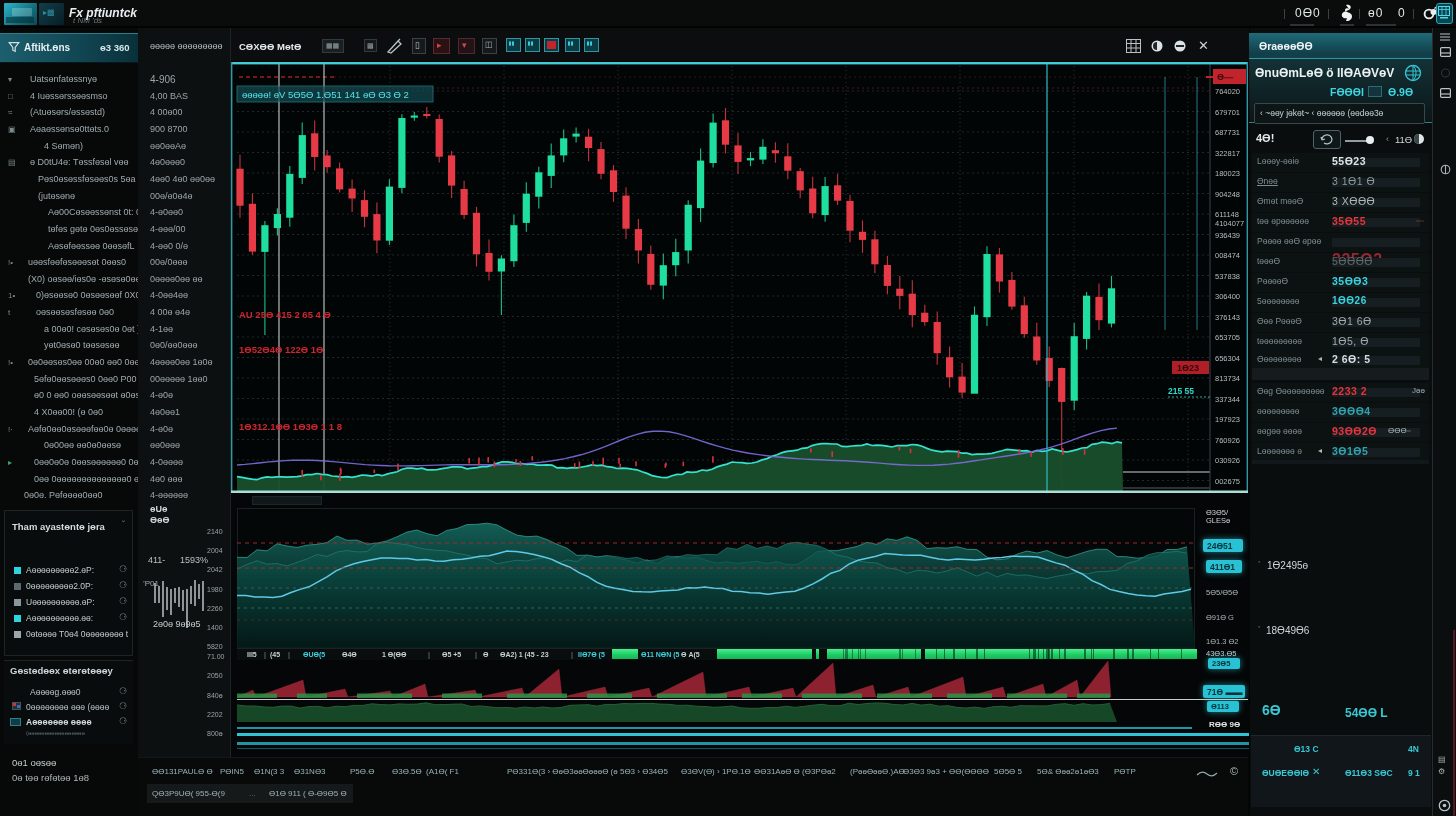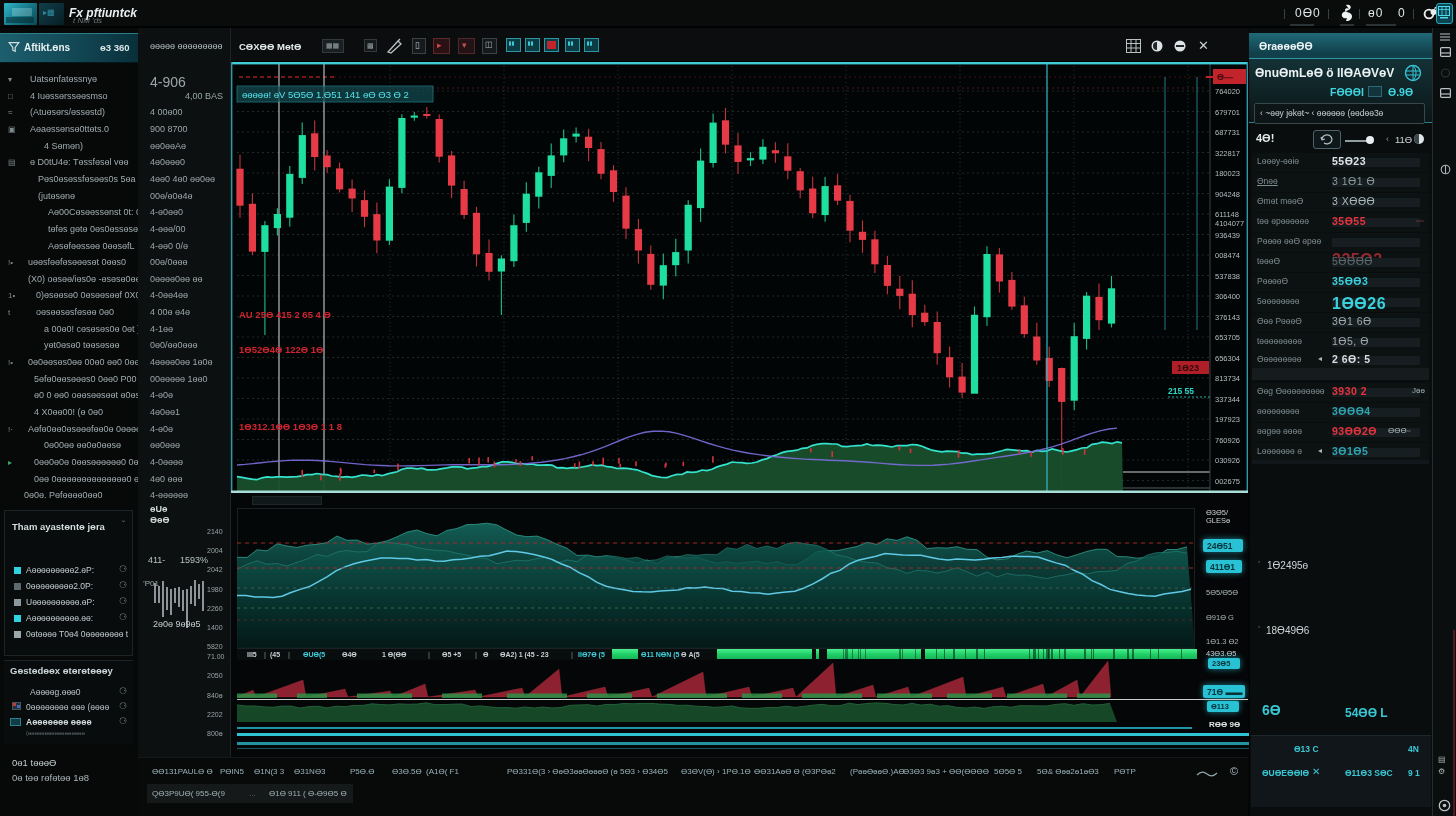--- a/index.html
+++ b/index.html
@@ -99,26 +99,26 @@
     <div style="position:absolute;left:12px;top:702px;width:9px;height:8px;background:#25303a;border:1px solid #44525a;"></div>
     <div style="position:absolute;left:13px;top:703px;width:3px;height:3px;background:#c23b3b;"></div>
     <div style="position:absolute;left:17px;top:705px;width:3px;height:3px;background:#3b6ac2;"></div>
     <div style="position:absolute;left:26px;top:703px;font-size:8.5px;color:#b7c2c5;font-weight:400;white-space:nowrap;line-height:1;">0өөөөөөөө өөө (өөөө</div>
     <div style="position:absolute;left:10px;top:718px;width:11px;height:8px;background:#103c46;border:1px solid #2e7e8e;"></div>
     <div style="position:absolute;left:26px;top:718px;font-size:8.5px;color:#cfd9db;font-weight:700;white-space:nowrap;line-height:1;">Aөөөөөөө өөөө</div>
     <div style="position:absolute;left:26px;top:730px;font-size:6px;color:#5f6c6f;font-weight:400;white-space:nowrap;line-height:1;">(өөөөөөөөөөөөөөөөө</div>
     <div style="position:absolute;left:119px;top:687px;font-size:9px;color:#8c999c;font-weight:400;white-space:nowrap;line-height:1;">⚆</div>
     <div style="position:absolute;left:119px;top:702px;font-size:9px;color:#8c999c;font-weight:400;white-space:nowrap;line-height:1;">⚆</div>
     <div style="position:absolute;left:119px;top:717px;font-size:9px;color:#8c999c;font-weight:400;white-space:nowrap;line-height:1;">⚆</div>
-    <div style="position:absolute;left:12px;top:758px;font-size:9.5px;color:#c3cdcf;font-weight:400;white-space:nowrap;line-height:1;">0ө1 tөөөӨ</div>
+    <div style="position:absolute;left:12px;top:758px;font-size:9.5px;color:#c3cdcf;font-weight:400;white-space:nowrap;line-height:1;">0ө1 oөsөө</div>
     <div style="position:absolute;left:12px;top:773px;font-size:9.5px;color:#aab5b8;font-weight:400;white-space:nowrap;line-height:1;">0ө tөө rөfөtөө 1ө8</div>
     <div style="position:absolute;left:138px;top:28px;width:93px;height:788px;background:#0d1011;border-right:1px solid #1e2426;"></div>
     <div style="position:absolute;left:150px;top:42px;font-size:9px;color:#aeb9bc;font-weight:400;white-space:nowrap;line-height:1;">өөөөө өөөөөөөөө</div>
-    <div style="position:absolute;left:150px;top:75px;font-size:14px;color:#9aa5a8;font-weight:400;white-space:nowrap;line-height:1;">4-906</div>
-    <div style="position:absolute;left:150px;top:91.65px;font-size:9px;color:#9aa5a8;font-weight:400;white-space:nowrap;line-height:1;margin-left:35px;">4,00 BAS</div>
+    <div style="position:absolute;left:150px;top:75px;font-size:10px;color:#9aa5a8;font-weight:400;white-space:nowrap;line-height:1;">4-906</div>
+    <div style="position:absolute;left:150px;top:91.65px;font-size:9px;color:#9aa5a8;font-weight:400;white-space:nowrap;line-height:1;">4,00 BAS</div>
     <div style="position:absolute;left:150px;top:108.30000000000001px;font-size:9px;color:#9aa5a8;font-weight:400;white-space:nowrap;line-height:1;">4 00ө00</div>
     <div style="position:absolute;left:150px;top:124.95000000000002px;font-size:9px;color:#9aa5a8;font-weight:400;white-space:nowrap;line-height:1;">900 8700</div>
     <div style="position:absolute;left:150px;top:141.60000000000002px;font-size:9px;color:#9aa5a8;font-weight:400;white-space:nowrap;line-height:1;">өө0өөAө</div>
     <div style="position:absolute;left:150px;top:158.25000000000003px;font-size:9px;color:#9aa5a8;font-weight:400;white-space:nowrap;line-height:1;">4ө0өөө0</div>
     <div style="position:absolute;left:150px;top:174.90000000000003px;font-size:9px;color:#9aa5a8;font-weight:400;white-space:nowrap;line-height:1;">4өө0 4ө0 өө0өө</div>
     <div style="position:absolute;left:150px;top:191.55000000000004px;font-size:9px;color:#9aa5a8;font-weight:400;white-space:nowrap;line-height:1;">00ө/ө0ө4ө</div>
     <div style="position:absolute;left:150px;top:208.20000000000005px;font-size:9px;color:#9aa5a8;font-weight:400;white-space:nowrap;line-height:1;">4-ө0өө0</div>
     <div style="position:absolute;left:150px;top:224.85000000000005px;font-size:9px;color:#9aa5a8;font-weight:400;white-space:nowrap;line-height:1;">4-өөө/00</div>
     <div style="position:absolute;left:150px;top:241.50000000000006px;font-size:9px;color:#9aa5a8;font-weight:400;white-space:nowrap;line-height:1;">4-өө0 0/ө</div>
     <div style="position:absolute;left:150px;top:258.15000000000003px;font-size:9px;color:#9aa5a8;font-weight:400;white-space:nowrap;line-height:1;">00ө/0өөө</div>
@@ -671,39 +671,39 @@
     <div style="position:absolute;left:1257px;top:257px;font-size:8.5px;color:#7e8c90;font-weight:400;white-space:nowrap;line-height:1;">tөөөӨ</div>
     <div style="position:absolute;left:1332px;top:258px;width:88px;height:9px;background:#171e21;border-radius:1px;"></div>
     <div style="position:absolute;left:1332px;top:256px;font-size:10.5px;color:#5f6b6e;font-weight:400;white-space:nowrap;line-height:1;letter-spacing:0.5px;">5ӨӨӨӨ</div>
     <div style="position:absolute;left:1252px;top:273px;width:177px;height:19px;background:rgba(17,23,25,0.38);"></div>
     <div style="position:absolute;left:1257px;top:277px;font-size:8.5px;color:#7e8c90;font-weight:400;white-space:nowrap;line-height:1;">PөөөөӨ</div>
     <div style="position:absolute;left:1332px;top:278px;width:88px;height:9px;background:#171e21;border-radius:1px;"></div>
     <div style="position:absolute;left:1332px;top:276px;font-size:10.5px;color:#38d2dc;font-weight:700;white-space:nowrap;line-height:1;letter-spacing:0.5px;">35ӨӨ3</div>
     <div style="position:absolute;left:1252px;top:293px;width:177px;height:19px;background:rgba(17,23,25,0.38);"></div>
     <div style="position:absolute;left:1257px;top:297px;font-size:8.5px;color:#7e8c90;font-weight:400;white-space:nowrap;line-height:1;">5өөөөөөөө</div>
     <div style="position:absolute;left:1332px;top:298px;width:88px;height:9px;background:#171e21;border-radius:1px;"></div>
-    <div style="position:absolute;left:1332px;top:296px;font-size:16px;color:#38d2dc;font-weight:700;white-space:nowrap;line-height:1;letter-spacing:0.5px;">1ӨӨ26</div>
+    <div style="position:absolute;left:1332px;top:296px;font-size:10px;color:#38d2dc;font-weight:700;white-space:nowrap;line-height:1;letter-spacing:0.5px;">1ӨӨ26</div>
     <div style="position:absolute;left:1252px;top:313px;width:177px;height:19px;background:rgba(17,23,25,0.38);"></div>
     <div style="position:absolute;left:1257px;top:317px;font-size:8.5px;color:#7e8c90;font-weight:400;white-space:nowrap;line-height:1;">Өөө PөөөӨ</div>
     <div style="position:absolute;left:1332px;top:318px;width:88px;height:9px;background:#171e21;border-radius:1px;"></div>
     <div style="position:absolute;left:1332px;top:316px;font-size:10.5px;color:#9fabae;font-weight:400;white-space:nowrap;line-height:1;letter-spacing:0.5px;">3Ө1 6Ө</div>
     <div style="position:absolute;left:1252px;top:333px;width:177px;height:19px;background:rgba(17,23,25,0.38);"></div>
     <div style="position:absolute;left:1257px;top:337px;font-size:8.5px;color:#7e8c90;font-weight:400;white-space:nowrap;line-height:1;">tөөөөөөөөө</div>
     <div style="position:absolute;left:1332px;top:338px;width:88px;height:9px;background:#171e21;border-radius:1px;"></div>
     <div style="position:absolute;left:1332px;top:336px;font-size:10.5px;color:#9fabae;font-weight:400;white-space:nowrap;line-height:1;letter-spacing:0.5px;">1Ө5, Ө</div>
     <div style="position:absolute;left:1252px;top:351px;width:177px;height:19px;background:rgba(17,23,25,0.38);"></div>
     <div style="position:absolute;left:1257px;top:355px;font-size:8.5px;color:#7e8c90;font-weight:400;white-space:nowrap;line-height:1;">Өөөөөөөөө</div>
     <div style="position:absolute;left:1318px;top:355px;font-size:8px;color:#aab6b9;font-weight:400;white-space:nowrap;line-height:1;">◂</div>
     <div style="position:absolute;left:1332px;top:356px;width:88px;height:9px;background:#171e21;border-radius:1px;"></div>
     <div style="position:absolute;left:1332px;top:354px;font-size:10.5px;color:#d7dee0;font-weight:700;white-space:nowrap;line-height:1;letter-spacing:0.5px;">2 6Ө: 5</div>
     <div style="position:absolute;left:1252px;top:368px;width:177px;height:12px;background:#161c1e;"></div>
     <div style="position:absolute;left:1252px;top:383px;width:177px;height:19px;background:rgba(17,23,25,0.38);"></div>
     <div style="position:absolute;left:1257px;top:387px;font-size:8.5px;color:#7e8c90;font-weight:400;white-space:nowrap;line-height:1;">Өөg Өөөөөөөөөө</div>
     <div style="position:absolute;left:1332px;top:388px;width:88px;height:9px;background:#171e21;border-radius:1px;"></div>
-    <div style="position:absolute;left:1332px;top:386px;font-size:10.5px;color:#e8323c;font-weight:700;white-space:nowrap;line-height:1;letter-spacing:0.5px;">3930 2</div>
+    <div style="position:absolute;left:1332px;top:386px;font-size:10.5px;color:#e8323c;font-weight:700;white-space:nowrap;line-height:1;letter-spacing:0.5px;">2233 2</div>
     <div style="position:absolute;left:1412px;top:387px;font-size:8px;color:#9aa8ab;font-weight:400;white-space:nowrap;line-height:1;">Jөө</div>
     <div style="position:absolute;left:1252px;top:403px;width:177px;height:19px;background:rgba(17,23,25,0.38);"></div>
     <div style="position:absolute;left:1257px;top:407px;font-size:8.5px;color:#7e8c90;font-weight:400;white-space:nowrap;line-height:1;">өөөөөөөөө</div>
     <div style="position:absolute;left:1332px;top:408px;width:88px;height:9px;background:#171e21;border-radius:1px;"></div>
     <div style="position:absolute;left:1332px;top:406px;font-size:10.5px;color:#2da4ae;font-weight:700;white-space:nowrap;line-height:1;letter-spacing:0.5px;">3ӨӨӨ4</div>
     <div style="position:absolute;left:1252px;top:423px;width:177px;height:19px;background:rgba(17,23,25,0.38);"></div>
     <div style="position:absolute;left:1257px;top:427px;font-size:8.5px;color:#7e8c90;font-weight:400;white-space:nowrap;line-height:1;">өөgөө өөөө</div>
     <div style="position:absolute;left:1332px;top:428px;width:88px;height:9px;background:#171e21;border-radius:1px;"></div>
     <div style="position:absolute;left:1332px;top:426px;font-size:10.5px;color:#e8323c;font-weight:700;white-space:nowrap;line-height:1;letter-spacing:0.5px;">93ӨӨ2Ө</div>
     <div style="position:absolute;left:1388px;top:427px;font-size:8px;color:#aab6b9;font-weight:400;white-space:nowrap;line-height:1;">ӨӨӨ⎯</div>

